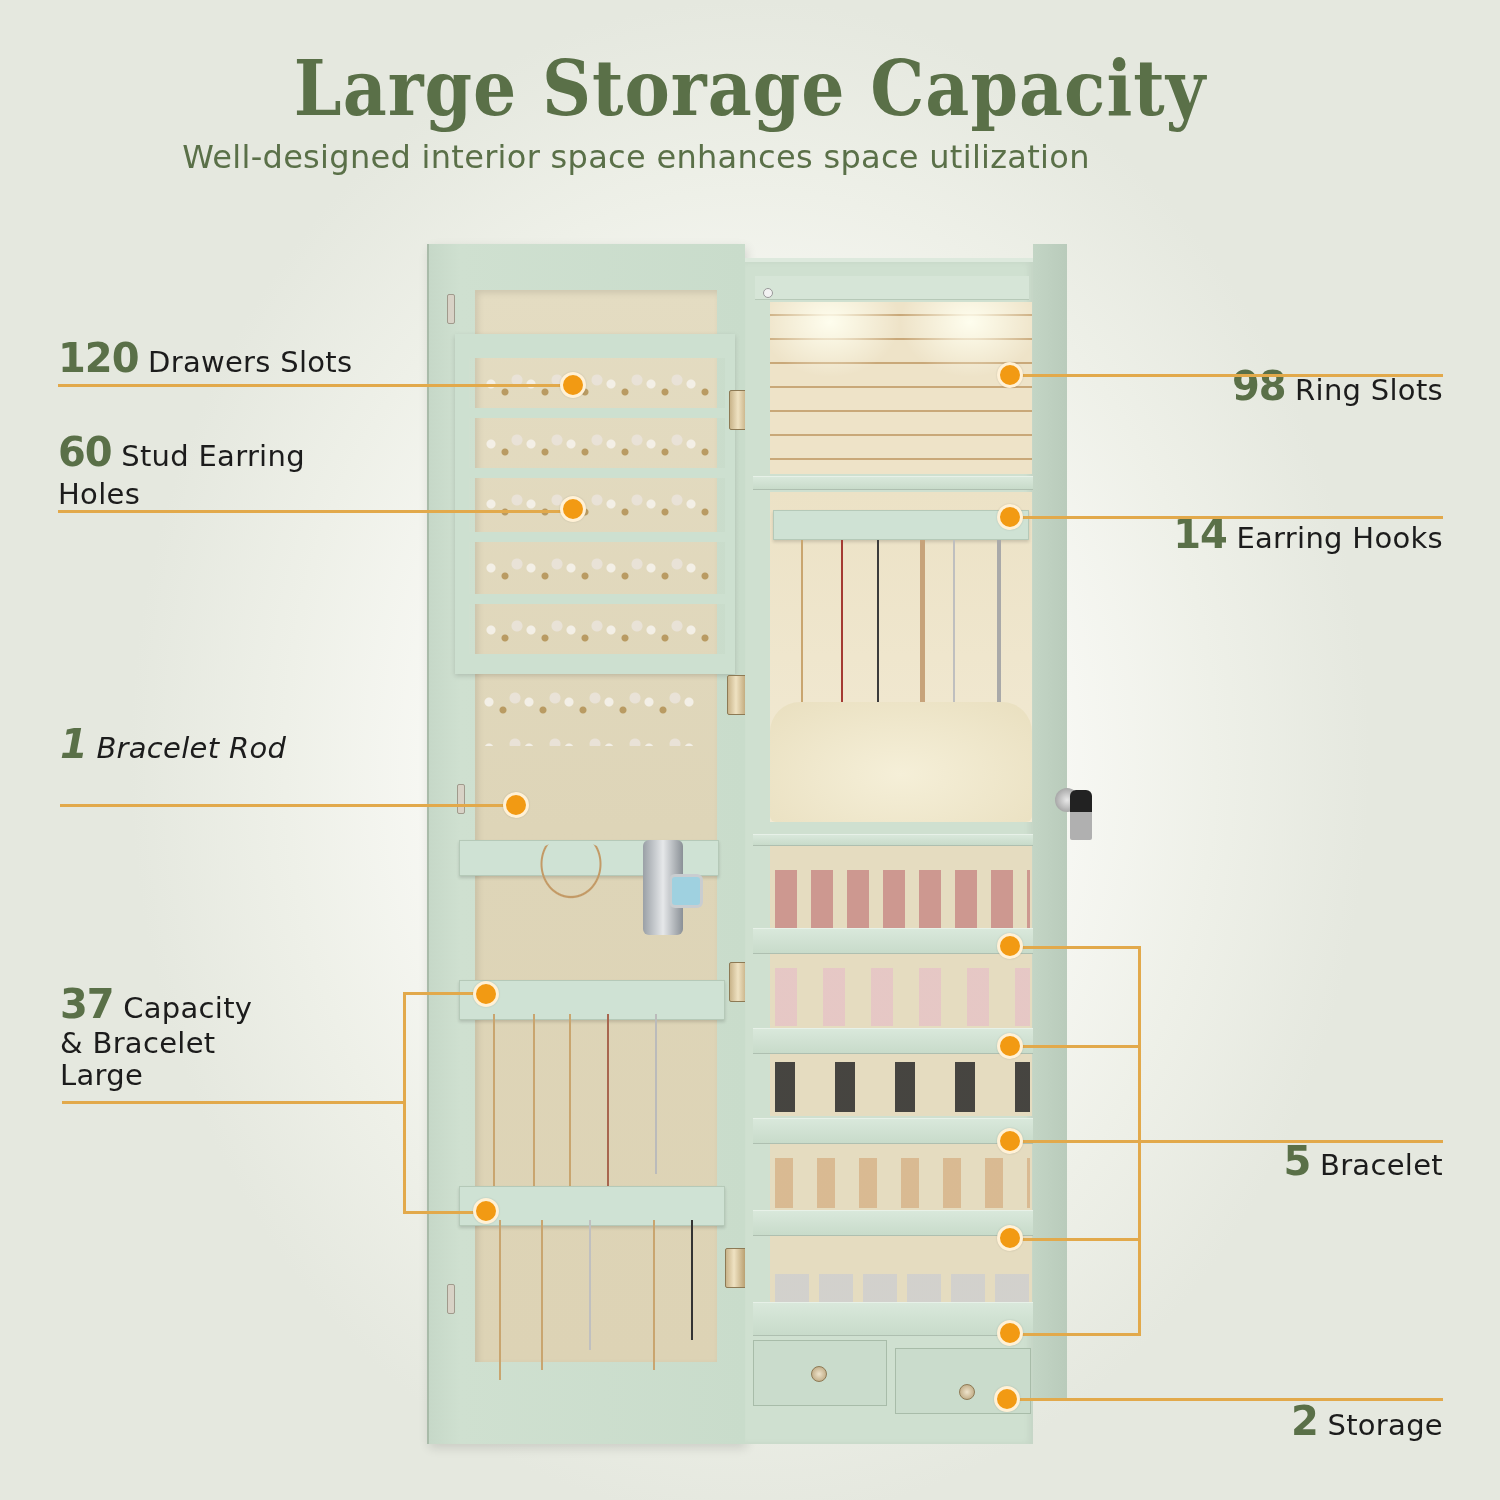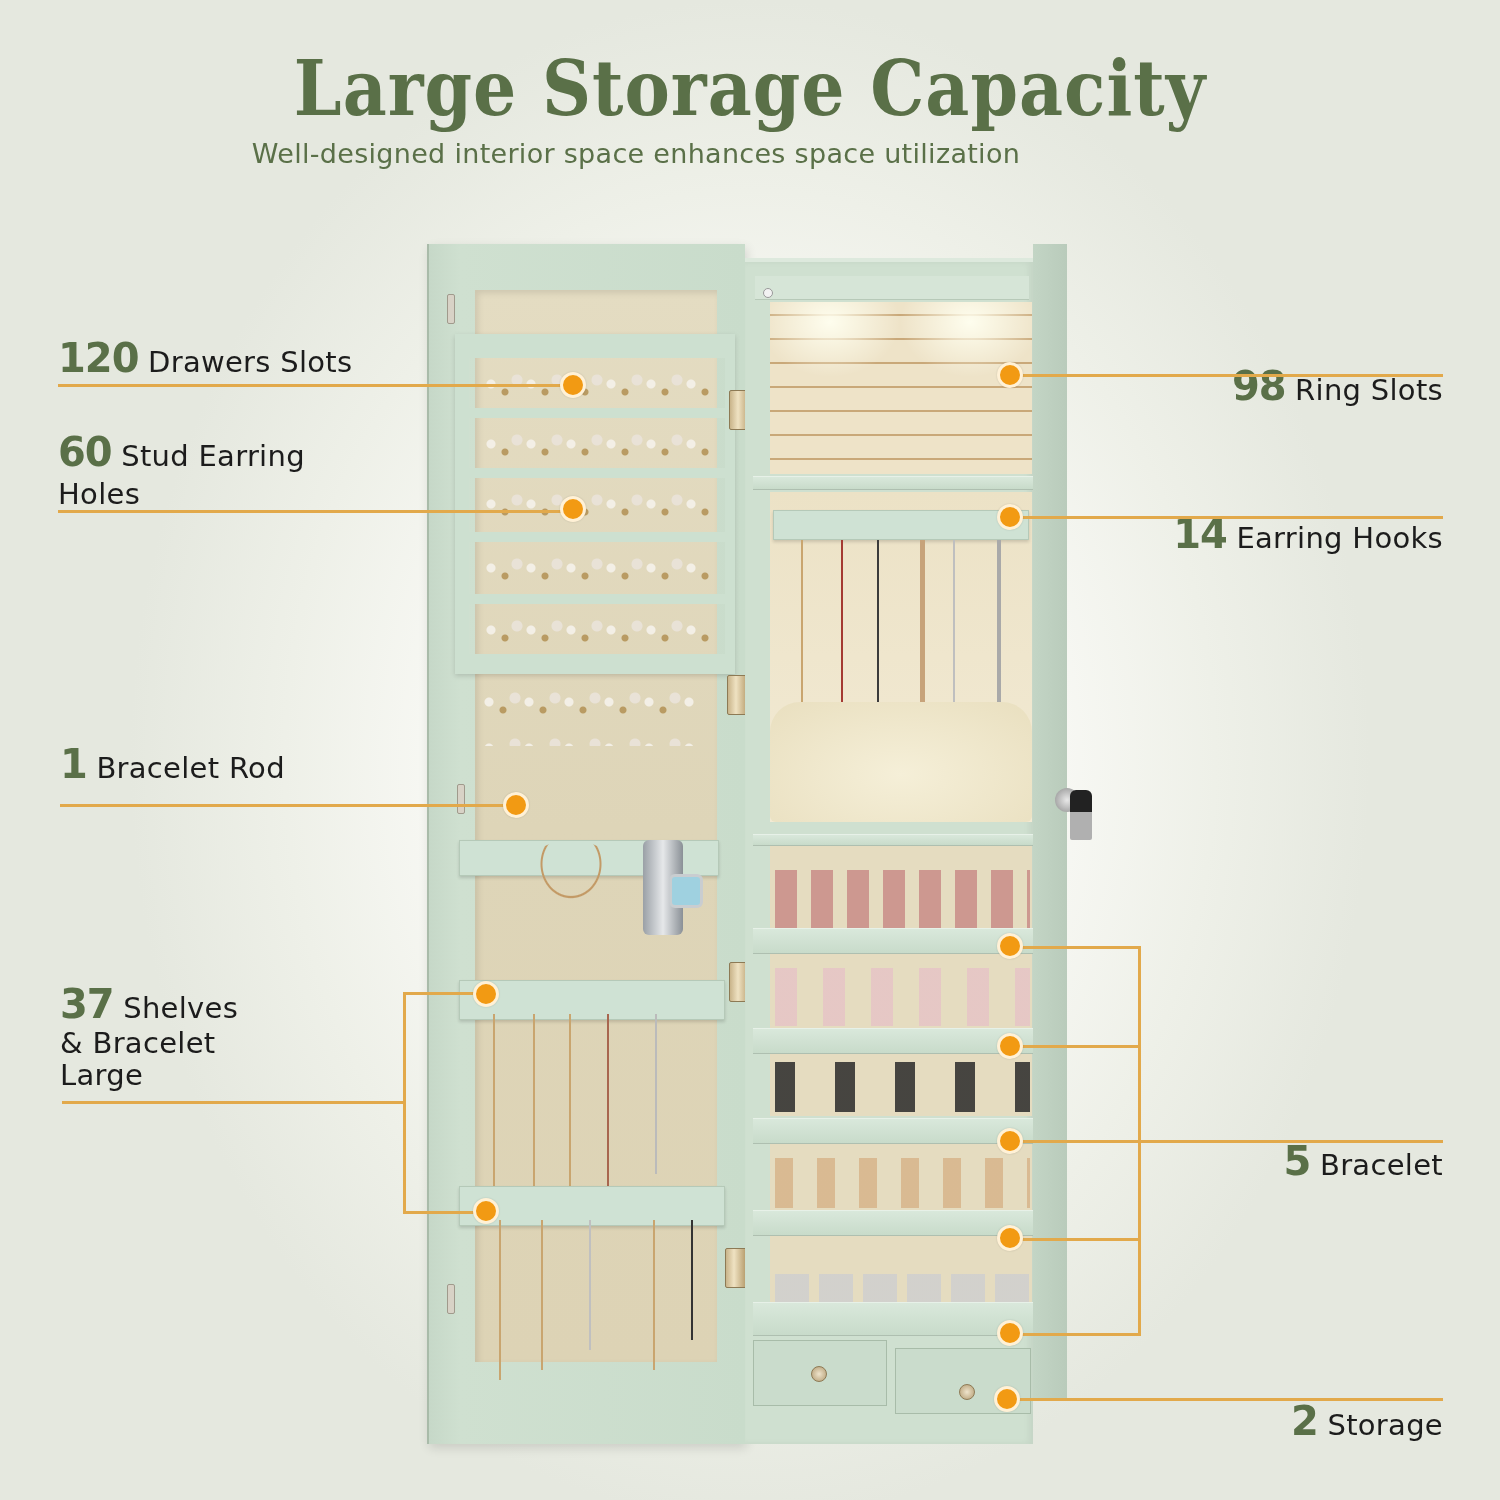--- a/index.html
+++ b/index.html
@@ -14,21 +14,21 @@
     text-align: center;
     font-family: "DejaVu Serif", serif;
     font-weight: bold; font-size: 68px; letter-spacing: 1px;
     color: #5a7048;
     transform: scaleY(1.12);
   }
   .subtitle {
     position: absolute; left: 0; width: 1272px; top: 138px;
     text-align: center;
     font-family: "DejaVu Sans", sans-serif;
-    font-size: 27px; color: #5a7048; letter-spacing: 0.3px;
+    font-size: 32px; color: #5a7048; letter-spacing: 0.3px;
   }
 
   
   .door-left {
     position: absolute; left: 427px; top: 244px; width: 318px; height: 1200px;
     background: linear-gradient(90deg, #c6d8c8 0%, #cfe0d0 10%, #c9dccb 100%);
     border-left: 2px solid #a9bba9;
     box-shadow: 2px 4px 10px rgba(0,0,0,0.12);
   }
   .door-left .panel {
@@ -264,30 +264,30 @@
 <div class="dot" style="left:560px; top:372px;"></div>
 
 <div class="label" style="left:58px; top:428px;">
   <span class="num">60</span>
   <span>Stud Earring</span><br>
   <span>Holes</span>
 </div>
 <div class="line-h" style="left:58px; top:510px; width:515px;"></div>
 <div class="dot" style="left:560px; top:496px;"></div>
 
-<div class="label" style="left:60px; top:740px;">
+<div class="label" style="left:60px; top:720px;font-style:italic;">
   <span class="num">1</span>
   <span>Bracelet Rod</span>
 </div>
 <div class="line-h" style="left:60px; top:804px; width:455px;"></div>
 <div class="dot" style="left:503px; top:792px;"></div>
 
 <div class="label" style="left:60px; top:982px; line-height:1.12;">
   <span class="num">37</span>
-  <span>Shelves</span><br>
+  <span>Capacity</span><br>
   <span>&amp; Bracelet</span><br>
   <span>Large</span>
 </div>
 <div class="line-h" style="left:62px; top:1101px; width:343px;"></div>
 <div class="line-v" style="left:403px; top:992px; height:222px;"></div>
 <div class="line-h" style="left:403px; top:992px; width:82px;"></div>
 <div class="line-h" style="left:403px; top:1211px; width:82px;"></div>
 <div class="dot" style="left:473px; top:981px;"></div>
 <div class="dot" style="left:473px; top:1198px;"></div>
 

